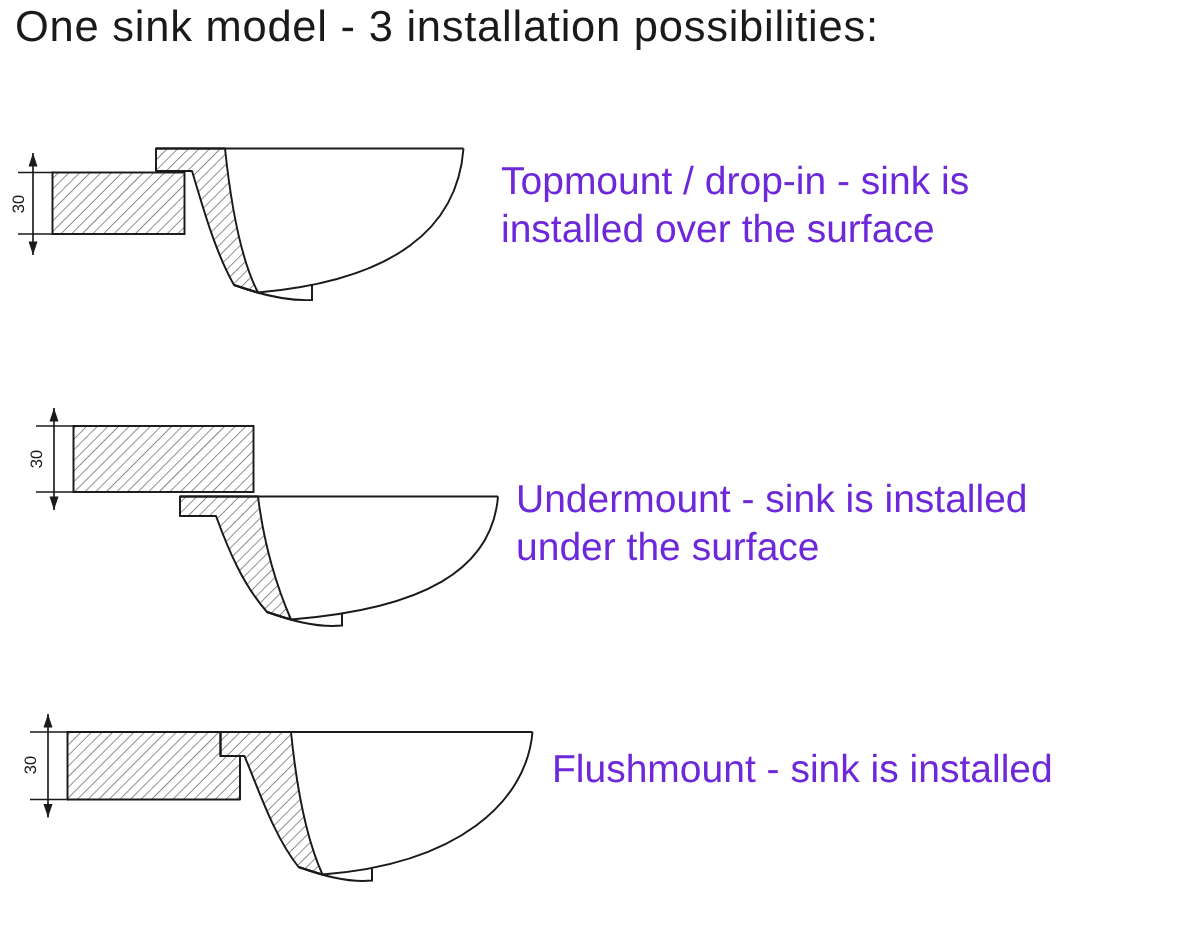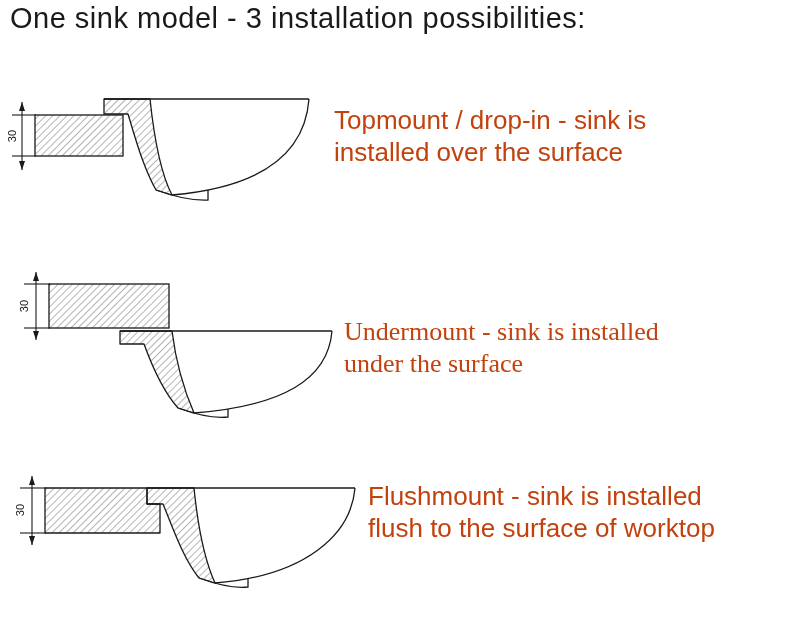--- a/index.html
+++ b/index.html
@@ -24,21 +24,21 @@
   }
   .diagram {
     position: absolute;
     overflow: visible;
   }
   .caption {
     position: absolute;
     font-size: 26px;
     line-height: 32px;
     font-weight: 400;
-    color: #c2410c;
+    color: #6d28d9;
     white-space: nowrap;
   }
   svg text {
     font-family: "Liberation Sans", sans-serif;
   }
 </style>
 </head>
 <body>
 
 <div class="page">
@@ -83,21 +83,21 @@
       <path d="M26,4 L23,13 L29,13 Z" fill="#1a1a1a" stroke="none"></path>
       <path d="M26,72 L23,63 L29,63 Z" fill="#1a1a1a" stroke="none"></path>
     </g>
     <text x="18" y="38" transform="rotate(-90 18 38)" text-anchor="middle" font-size="11" fill="#1a1a1a">30</text>
     <rect x="39" y="16" width="120" height="44" fill="url(#hatch2)" stroke="#1a1a1a" stroke-width="1.3"></rect>
     <path d="M110,63 L110,76 L134,76 C142,98 152,122 168,140 L184,145 C174,122 166,95 162,63 Z" fill="url(#hatch2)" stroke="#1a1a1a" stroke-width="1.3" stroke-linejoin="round"></path>
     <line x1="110" y1="63" x2="322" y2="63" stroke="#1a1a1a" stroke-width="1.3"></line>
     <path d="M322,63 C318,112 272,138 184,145" fill="none" stroke="#1a1a1a" stroke-width="1.3"></path>
     <path d="M168,140 Q198,151 218,149 L218,141" fill="none" stroke="#1a1a1a" stroke-width="1.3"></path>
   </svg>
-  <div class="caption" style="left:344px; top:316px;font-family:Liberation Serif, serif;">
+  <div class="caption" style="left:344px; top:316px;">
     <div>Undermount - sink is installed</div>
     <div>under the surface</div>
   </div>
 
   <svg class="diagram" style="left:5px; top:473px;" width="360" height="135" viewBox="0 0 360 135">
     <defs>
       <pattern id="hatch3" width="5" height="5" patternUnits="userSpaceOnUse" patternTransform="rotate(45)">
         <line x1="0" y1="0" x2="0" y2="5" stroke="#444444" stroke-width="0.8"></line>
       </pattern>
     </defs>
@@ -108,18 +108,17 @@
       <path d="M27,3 L24,12 L30,12 Z" fill="#1a1a1a" stroke="none"></path>
       <path d="M27,72 L24,63 L30,63 Z" fill="#1a1a1a" stroke="none"></path>
     </g>
     <text x="19" y="37" transform="rotate(-90 19 37)" text-anchor="middle" font-size="11" fill="#1a1a1a">30</text>
     <path d="M40,15 L142,15 L142,31 L155,31 L155,60 L40,60 Z" fill="url(#hatch3)" stroke="#1a1a1a" stroke-width="1.3" stroke-linejoin="round"></path>
     <path d="M142,15 L142,31 L158,31 C168,55 178,85 194,105 L210,110 C200,88 193,55 189,15 Z" fill="url(#hatch3)" stroke="#1a1a1a" stroke-width="1.3" stroke-linejoin="round"></path>
     <line x1="142" y1="15" x2="350" y2="15" stroke="#1a1a1a" stroke-width="1.3"></line>
     <path d="M350,15 C346,62 300,103 210,110" fill="none" stroke="#1a1a1a" stroke-width="1.3"></path>
     <path d="M194,105 Q224,116 243,114 L243,106" fill="none" stroke="#1a1a1a" stroke-width="1.3"></path>
   </svg>
-  <div class="caption" style="left:368px; top:480px;">
+  <div class="caption" style="left:368px; top:496px;">
     <div>Flushmount - sink is installed</div>
-    <div>flush to the surface of worktop</div>
   </div>
 
 </div>
 
 </body></html>

